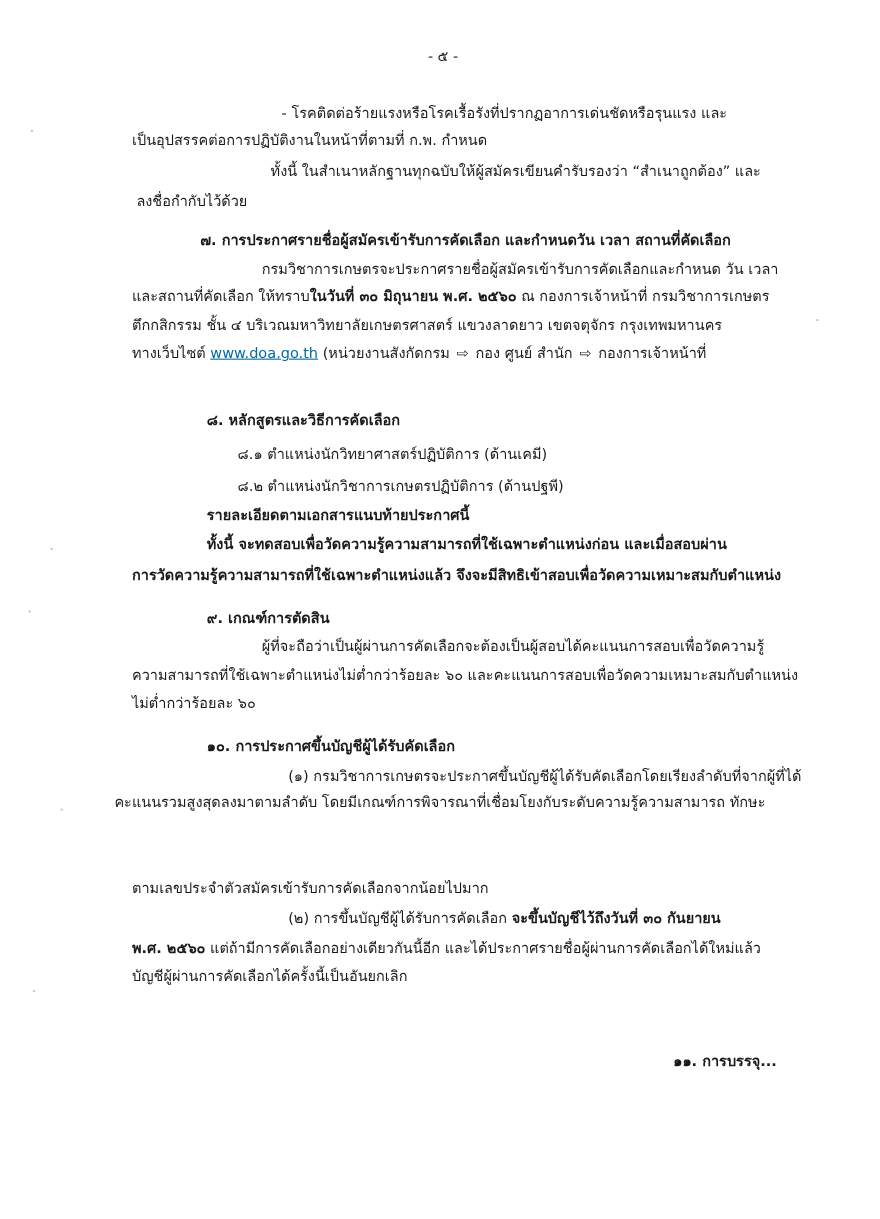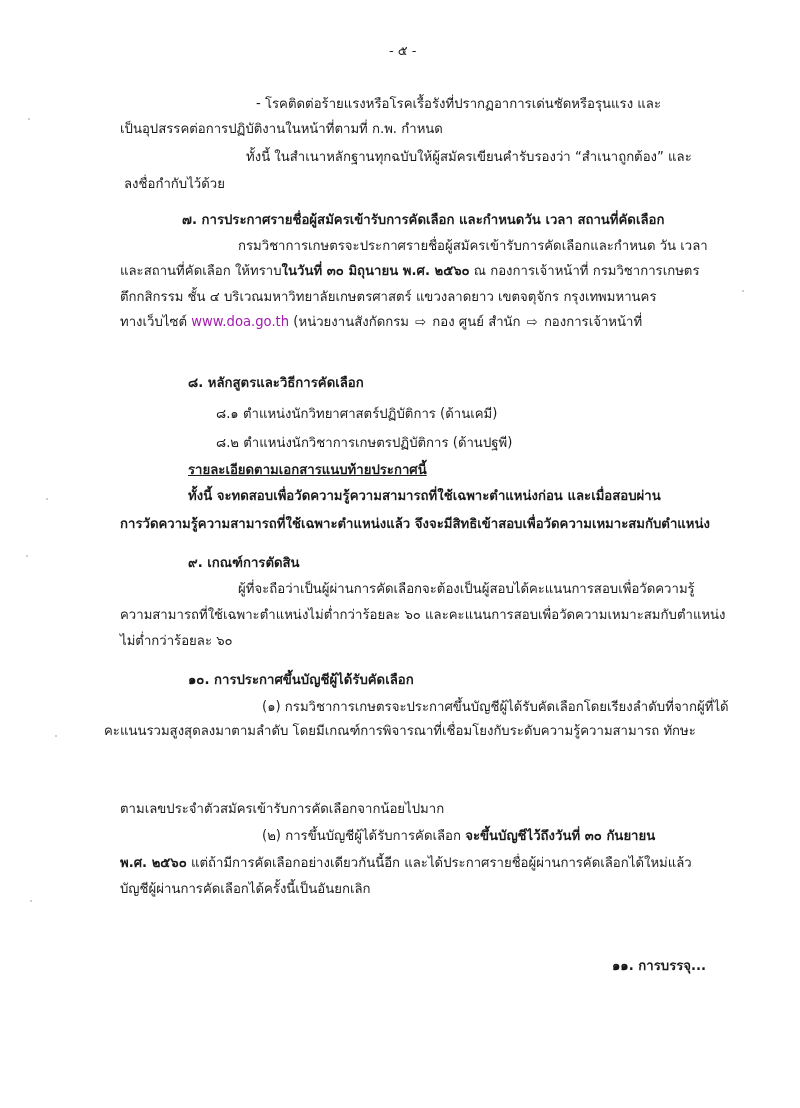--- a/index.html
+++ b/index.html
@@ -10,22 +10,22 @@
     }
     .page {
       position: absolute; left: 0; top: 0; width: 800px; height: 1108px;
       background: #ffffff;
     }
     .line {
       position: absolute; white-space: nowrap;
       font-size: 13.2px; line-height: 20px; letter-spacing: 0;
     }
     .b { font-weight: bold; }
-    .u { text-decoration: underline; }
-    .link { color: #a21caf; cursor: pointer; }
+    .u { }
+    .link { text-decoration: underline; color: #0369a1; cursor: pointer; }
     .arrow { font-size: 13px; display: inline-block; margin: 0 2px; }
     .pagenum { position: absolute; left: 389px; top: 40px; font-size: 13px; }
     .speck { position: absolute; width: 2px; height: 2px; background: #bdbdbd; border-radius: 1px; }
   </style>
 </head>
 <body>
 
 <div class="page">
 
   <div class="pagenum">- ๕ -</div>

